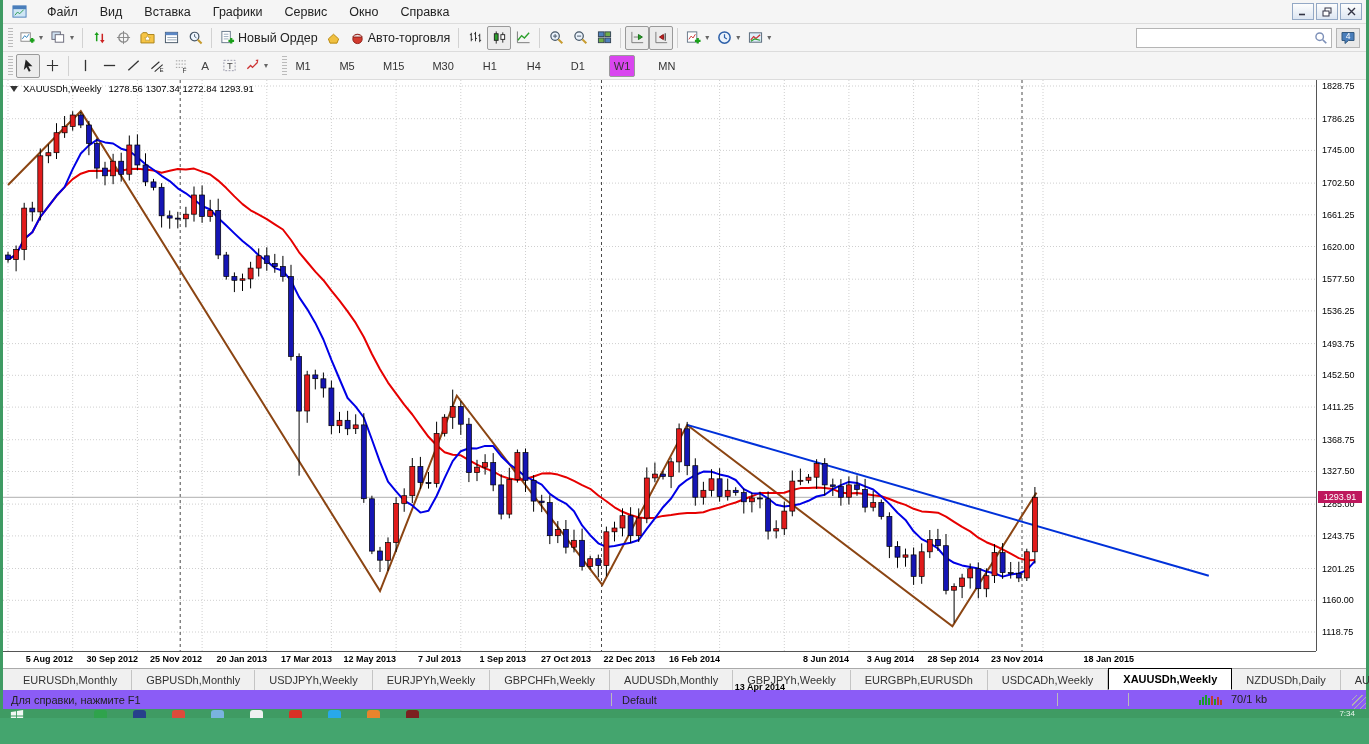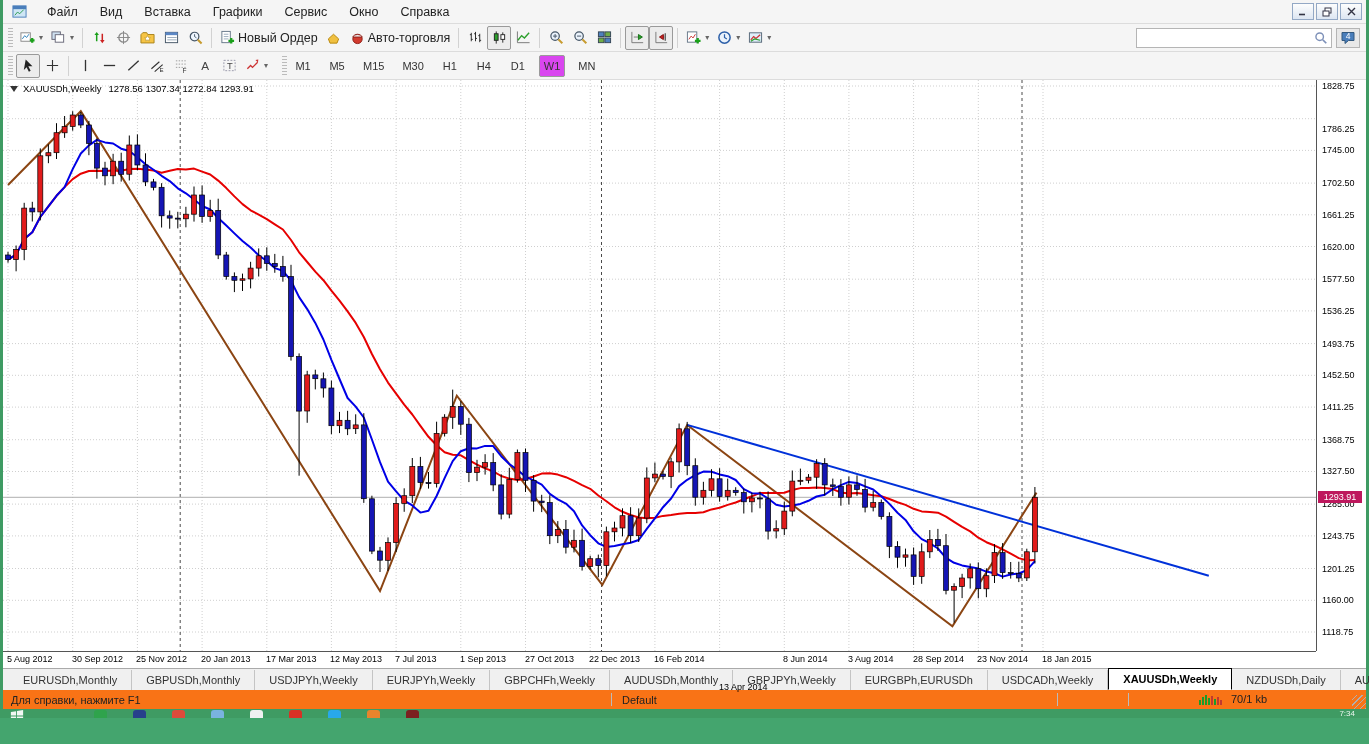--- a/index.html
+++ b/index.html
@@ -43,29 +43,29 @@
   .badge-num { position:absolute; top:2px; left:0; right:0; text-align:center; font-size:8.5px; color:#fff; }
 
   
   .chart-region { position:relative; height:588px; background:#fff; }
   .plot-svg { position:absolute; left:0; top:0; }
   .symbol-row { position:absolute; left:7px; top:3px; display:flex; align-items:center; gap:5px; font-size:9.5px; color:#000; z-index:3; }
   .price-scale { position:absolute; top:0; right:0; width:50px; height:571px; border-left:1px solid #555; background:#fff; z-index:2; }
   .price-label { position:absolute; left:5px; font-size:9px; color:#000;text-align:center; }
   .price-badge { position:absolute; left:1px; width:44px; background:#be185d; color:#fff; font-size:9px; text-align:center; padding:1px 0; }
   .time-scale { position:absolute; left:0; bottom:0; width:1313px; height:17px; border-top:1px solid #555; background:#fff; }
-  .date-label { position:absolute; top:2px; width:66px; text-align:left; font-size:9px; color:#000; }
+  .date-label { position:absolute; top:2px; width:66px; text-align:right; font-size:9px; color:#000;font-weight:bold; }
 
   
   .tabsbar { height:22px; background:#f0f0f0; border-top:1px solid #aaa; display:flex; align-items:flex-end; padding-left:6px; }
   .tab { height:20px; display:flex; align-items:center; padding:0 14px; font-size:11px; color:#333; border-right:1px solid #c4c4c4; white-space:nowrap; }
   .tab.active { background:#fff; border:1px solid #000; border-bottom:1px solid #fff; font-weight:bold; color:#000; height:22px; }
 
   
-  .statusbar { height:19px; background:#f97316; display:flex; align-items:center; font-size:11px; color:#222; }
+  .statusbar { height:19px; background:#8b5cf6; display:flex; align-items:center; font-size:11px; color:#222; }
   .status-help { padding-left:8px; width:608px; }
   .status-sep { width:1px; height:13px; background:#bbb; }
   .status-profile { width:445px; padding-left:10px; }
   .status-cell-a { width:70px; }
   .status-cell-b { width:62px; }
   .status-right { display:flex; align-items:flex-start; gap:6px; margin-left:8px; }
   .traffic { font-size:11px; }
   .grip-corner { margin-left:auto; width:14px; height:14px; align-self:flex-end;
      background:repeating-linear-gradient(135deg,transparent 0 3px,#b0b0b0 3px 4px); }
 
@@ -417,21 +417,21 @@
             <span class="ic">
               <svg viewBox="0 0 16 16" width="15" height="15">
                 <path d="M2.5 11.5l3.5-3.5 2 2 5.5-5.5" stroke="#c33" fill="none" stroke-width="1.4"></path>
                 <path d="M13.8 4.8l.4-3.1-3.1.4z" fill="#c33"></path>
               </svg>
             </span>
             <span class="caret">▾</span>
           </span>
         </span>
       <span class="grip" style="margin-left:10px;"></span>
-      <span id="tb-tf" style="display:flex;align-items:flex-end;gap:8px;">
+      <span id="tb-tf" style="display:flex;align-items:flex-end;gap:18px;">
           <span class="tf-btn">M1</span>
           <span class="tf-btn">M5</span>
           <span class="tf-btn">M15</span>
           <span class="tf-btn">M30</span>
           <span class="tf-btn">H1</span>
           <span class="tf-btn">H4</span>
           <span class="tf-btn">D1</span>
           <span class="tf-btn active">W1</span>
           <span class="tf-btn">MN</span>
         </span>
@@ -741,21 +741,21 @@
         </svg>
       <div class="symbol-row">
         <span><svg width="8" height="6" viewBox="0 0 8 6">
               <path d="M0 0h8L4 6z" fill="#333"></path>
             </svg></span>
         <span style="margin-right:2px;">XAUUSDh,Weekly</span>
         <span>1278.56 1307.34 1272.84 1293.91</span>
       </div>
       <div class="price-scale" id="price-scale">
           <span class="price-label" style="top: 1px;">1828.75</span>
-          <span class="price-label" style="top: 44px;">1786.25</span>
+          <span class="price-label" style="top: 34px;">1786.25</span>
           <span class="price-label" style="top: 65px;">1745.00</span>
           <span class="price-label" style="top: 98px;">1702.50</span>
           <span class="price-label" style="top: 130px;">1661.25</span>
           <span class="price-label" style="top: 162px;">1620.00</span>
           <span class="price-label" style="top: 194px;">1577.50</span>
           <span class="price-label" style="top: 226px;">1536.25</span>
           <span class="price-label" style="top: 259px;">1493.75</span>
           <span class="price-label" style="top: 290px;">1452.50</span>
           <span class="price-label" style="top: 322px;">1411.25</span>
           <span class="price-label" style="top: 355px;">1368.75</span>
@@ -777,21 +777,21 @@
           <span class="date-label" style="left: 392px;">7 Jul 2013</span>
           <span class="date-label" style="left: 457px;">1 Sep 2013</span>
           <span class="date-label" style="left: 522px;">27 Oct 2013</span>
           <span class="date-label" style="left: 586px;">22 Dec 2013</span>
           <span class="date-label" style="left: 651px;">16 Feb 2014</span>
           <span class="date-label" style="left: 716px; margin-top: 28px;">13 Apr 2014</span>
           <span class="date-label" style="left: 780px;">8 Jun 2014</span>
           <span class="date-label" style="left: 845px;">3 Aug 2014</span>
           <span class="date-label" style="left: 910px;">28 Sep 2014</span>
           <span class="date-label" style="left: 974px;">23 Nov 2014</span>
-          <span class="date-label" style="left: 1039px;">18 Jan 2015</span>
+          <span class="date-label" style="left: 1065px;">18 Jan 2015</span>
         </div>
     </div>
 
     <div class="tabsbar" id="tabsbar">
         <span class="tab">EURUSDh,Monthly</span>
         <span class="tab">GBPUSDh,Monthly</span>
         <span class="tab">USDJPYh,Weekly</span>
         <span class="tab">EURJPYh,Weekly</span>
         <span class="tab">GBPCHFh,Weekly</span>
         <span class="tab">AUDUSDh,Monthly</span>

